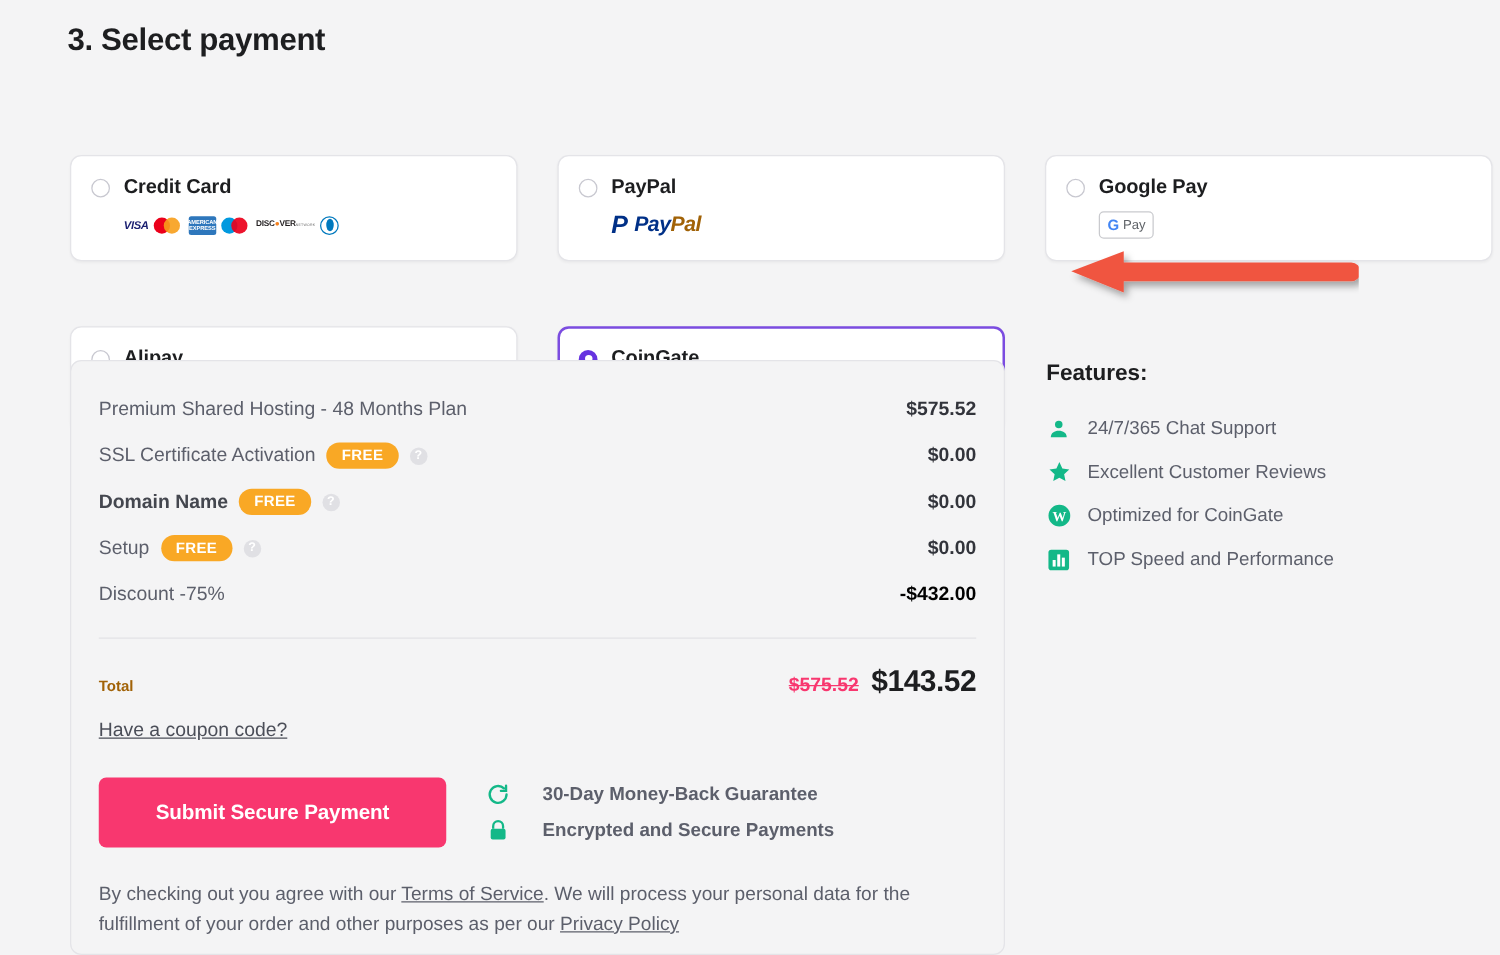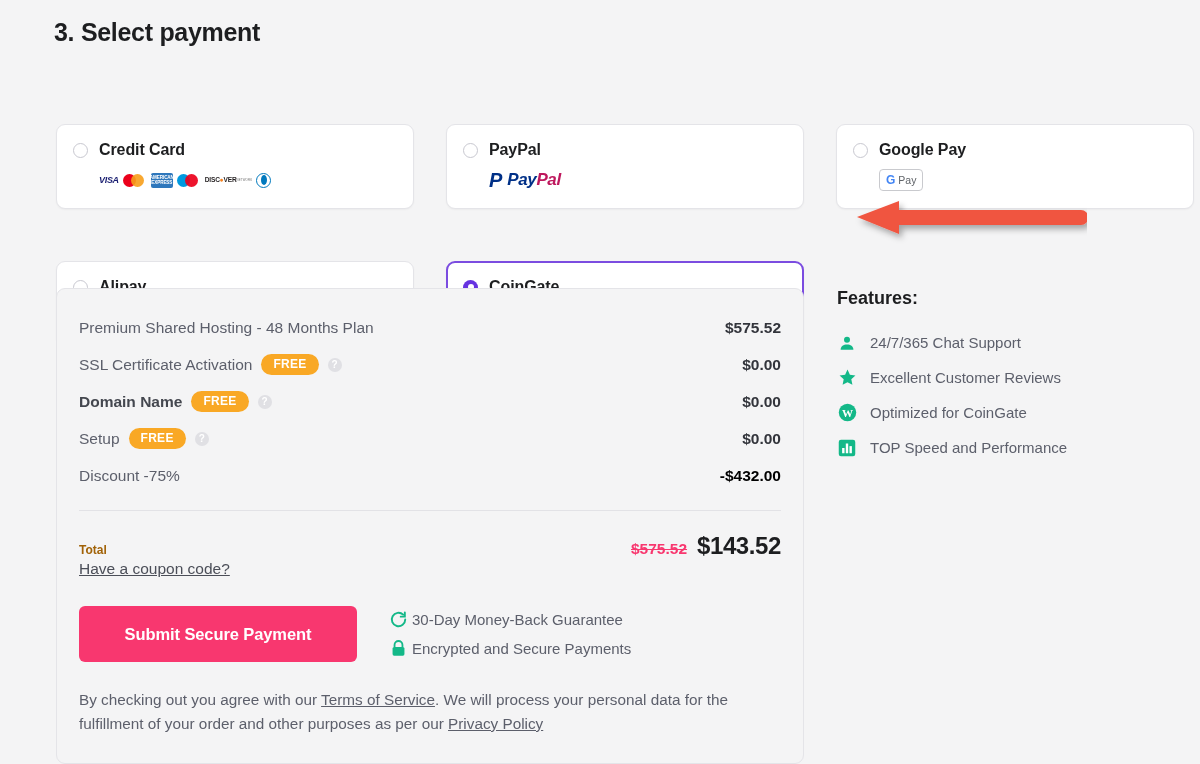--- a/index.html
+++ b/index.html
@@ -131,21 +131,21 @@
   .diners {
     width: 15px; height: 15px; border-radius: 50%; border: 1.6px solid #0079be;
     box-sizing: border-box; display: flex; align-items: center; justify-content: center;
   }
   .diners i { width: 6px; height: 10px; background: #0079be; border-radius: 50%; display:block;}
 
   .paypal-logo { display: flex; align-items: center; gap: 5px; }
   .pp-mark { font-size: 20px; font-weight: bold; color: #003087; line-height: 1; font-style: italic; }
   .pp-text { font-size: 17px; font-weight: bold; font-style: italic; letter-spacing: -0.4px; }
   .pp-text .a { color: #003087; }
-  .pp-text .b { color: #be185d; }
+  .pp-text .b { color: #a16207; }
 
   .gpay {
     border: 1px solid #c9cace; border-radius: 4px; background: #fff;
     height: 20px; padding: 0 6px; display: flex; align-items: center; gap: 3px;
   }
   .gpay-g { font-size: 12px; font-weight: bold; color: #4285f4; line-height: 1; }
   .gpay-t { font-size: 10.5px; color: #5f6368; font-weight: 500; }
 
   .alipay-logo { display: flex; align-items: center; gap: 4px; }
   .alipay-mark {
@@ -222,20 +222,21 @@
   .total-label { font-size: 12px; font-weight: bold; color: #a16207; }
   .total-right { display: flex; align-items: baseline; gap: 10px; }
   .total-old {
     font-size: 15.5px; font-weight: bold; color: #f8376f;
     text-decoration: line-through;
   }
   .total-new { font-size: 24px; font-weight: bold; color: #1d1e20; letter-spacing: -0.4px;}
 
   .coupon {
     display: inline-block;
+    margin-top: 16px;
     font-size: 15.5px;
     color: #4b4e58;
     text-decoration: underline;
     cursor: pointer;
   }
 
   .pay-row { display: flex; align-items: flex-start; gap: 32px; margin-top: 28px; }
   .submit-btn {
     background: #f8376f;
     color: #ffffff;
@@ -243,21 +244,21 @@
     border-radius: 6px;
     font-family: "Liberation Sans", sans-serif;
     font-size: 16.5px;
     font-weight: bold;
     letter-spacing: -0.1px;
     width: 278px;
     height: 56px;
     cursor: pointer;
   }
   .assurances { display: flex; flex-direction: column; gap: 10px; padding-top: 4px; }
-  .assurance { display: flex; align-items: center; gap: 4px; }
+  .assurance { display: flex; align-items: center; gap: 26px; font-weight: bold; }
   .assurance-text { font-size: 15px; color: #5c5f6b; }
   .ico-green { color: #13b888; display:flex; align-items:center; }
 
   .legal {
     margin-top: 26px;
     font-size: 15.3px;
     line-height: 1.55;
     color: #5c5f6b;
     max-width: 690px;
   }

